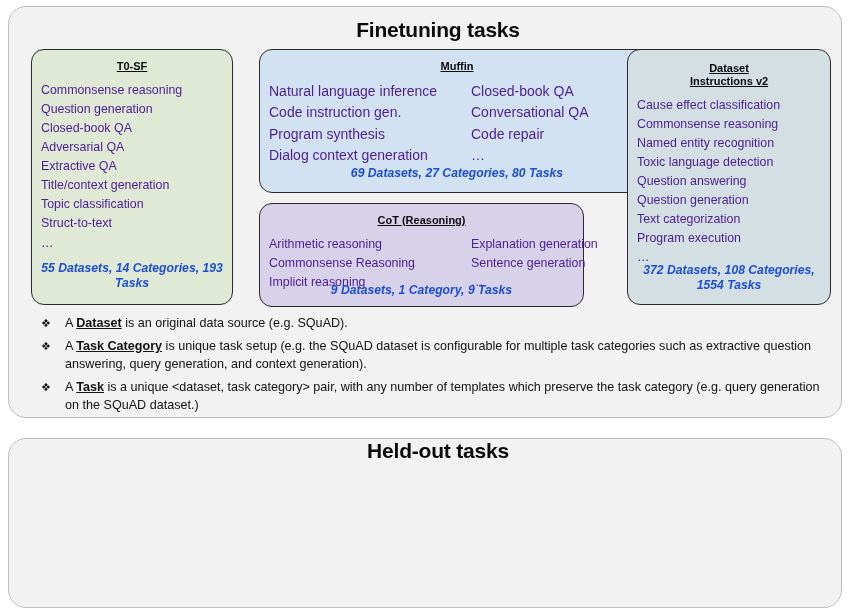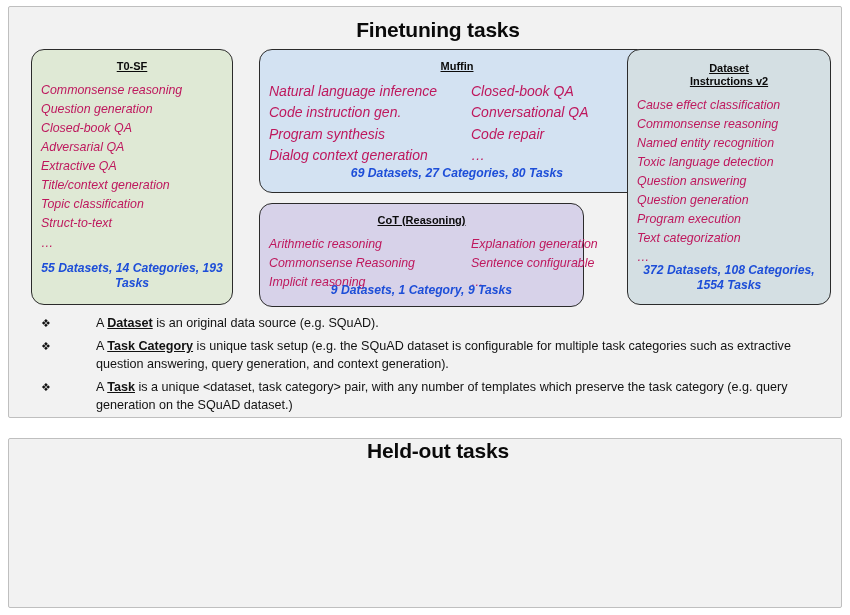--- a/index.html
+++ b/index.html
@@ -19,21 +19,21 @@
     width: 850px;
     height: 615px;
     background: #ffffff;
   }
 
   
   .section {
     position: absolute;
     background: #f2f2f2;
     border: 1px solid #bfbfbf;
-    border-radius: 2px;
+    border-radius: 18px;
     box-sizing: border-box;
     padding-left: 26px;
   }
   #finetuning-section {
     left: 8px;
     top: 6px;
     width: 834px;
     height: 412px;
   }
   #heldout-section {
@@ -68,22 +68,21 @@
     line-height: 1.16;
   }
   .card .card-title { font-size: 11px; margin: 4px 0 8px 0; }
 
   .item-list {
     list-style: none;
     margin: 0;
     padding: 0;
     font-size: 12.4px;
     line-height: 1.54;
-    color: #be185d;
-    font-style: italic;
+    color: #4c1d95;
   }
   .item-list li { white-space: nowrap; }
   .cols {
     display: flex;
     gap: 6px;
   }
   .cols .item-list { flex: 1 1 auto; }
 
   .stats {
     font-size: 12.2px;
@@ -139,21 +138,21 @@
     display: flex;
     align-items: flex-start;
     margin-bottom: 5px;
   }
   .bullet-glyph {
     flex: 0 0 24px;
     font-size: 11px;
     line-height: 1.52;
     color: #111111;
   }
-  .bullet-text { flex: 1 1 auto; margin-left: 31px; }
+  .bullet-text { flex: 1 1 auto; }
   .term {
     font-weight: bold;
     text-decoration: underline;
   }
 </style>
 </head>
 <body>
 
 <div class="canvas">
 
@@ -199,41 +198,41 @@
     <div class="card" id="card-cot">
       <div class="card-title">CoT (Reasoning)</div>
       <div class="cols">
         <ul class="item-list col-a">
           <li>Arithmetic reasoning</li>
           <li>Commonsense Reasoning</li>
           <li>Implicit reasoning</li>
         </ul>
         <ul class="item-list">
           <li>Explanation generation</li>
-          <li>Sentence configurable</li>
+          <li>Sentence generation</li>
           <li class="ellipsis">…</li>
         </ul>
       </div>
       <div class="stats">9 Datasets, 1 Category, 9 Tasks</div>
     </div>
 
     <div class="card" id="card-niv2">
       <div class="card-title">
         <div>Dataset</div>
         <div>Instructions v2</div>
       </div>
       <ul class="item-list">
         <li>Cause effect classification</li>
         <li>Commonsense reasoning</li>
         <li>Named entity recognition</li>
         <li>Toxic language detection</li>
         <li>Question answering</li>
         <li>Question generation</li>
+        <li>Text categorization</li>
         <li>Program execution</li>
-        <li>Text categorization</li>
         <li class="ellipsis">…</li>
       </ul>
       <div class="stats">372 Datasets, 108 Categories, 1554 Tasks</div>
     </div>
 
     <div id="definitions">
       <div class="bullet-row">
         <div class="bullet-glyph">❖</div>
         <div class="bullet-text"><span>A </span><span class="term">Dataset</span><span> is an original data source (e.g. SQuAD).</span></div>
       </div>

